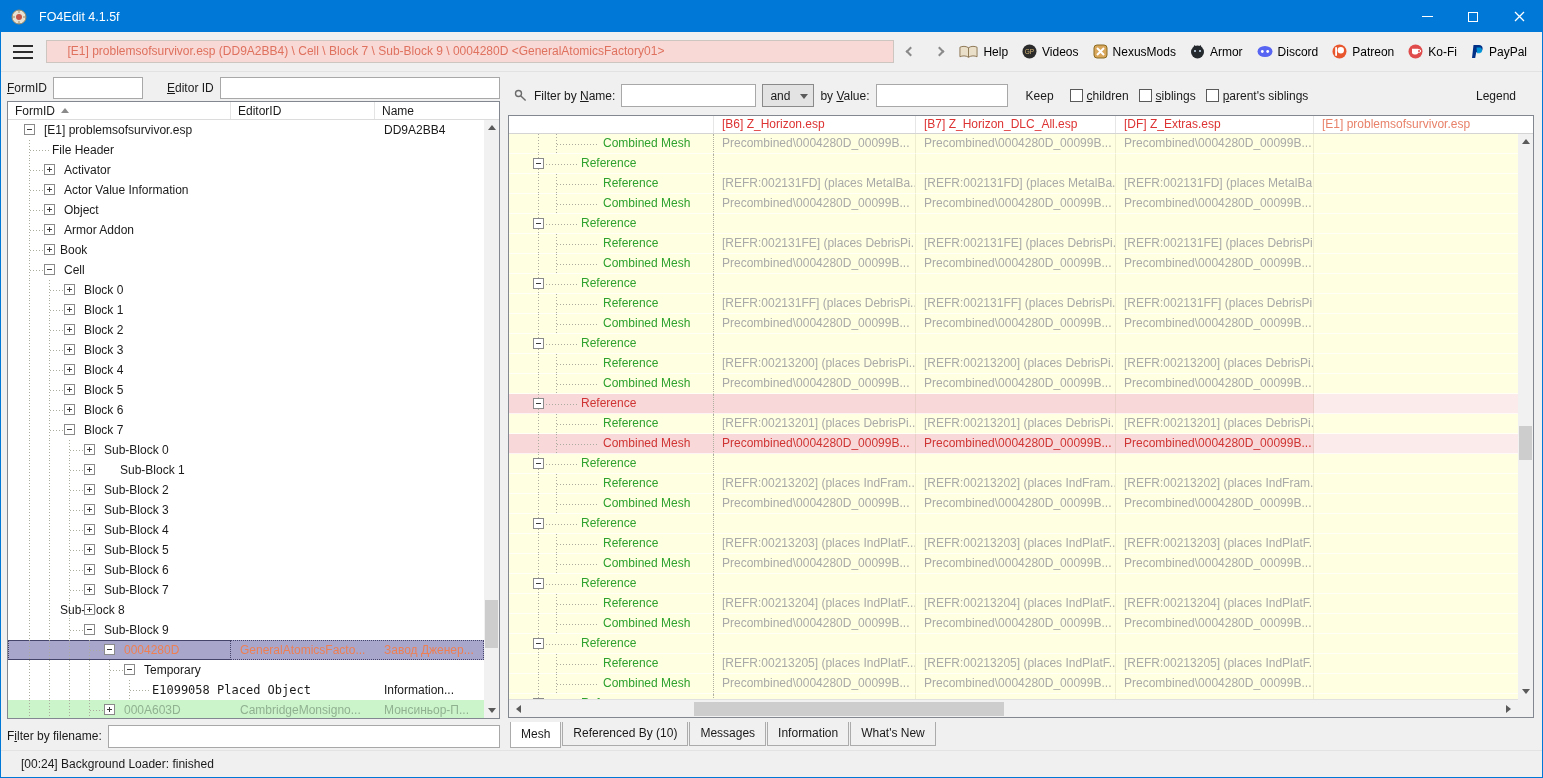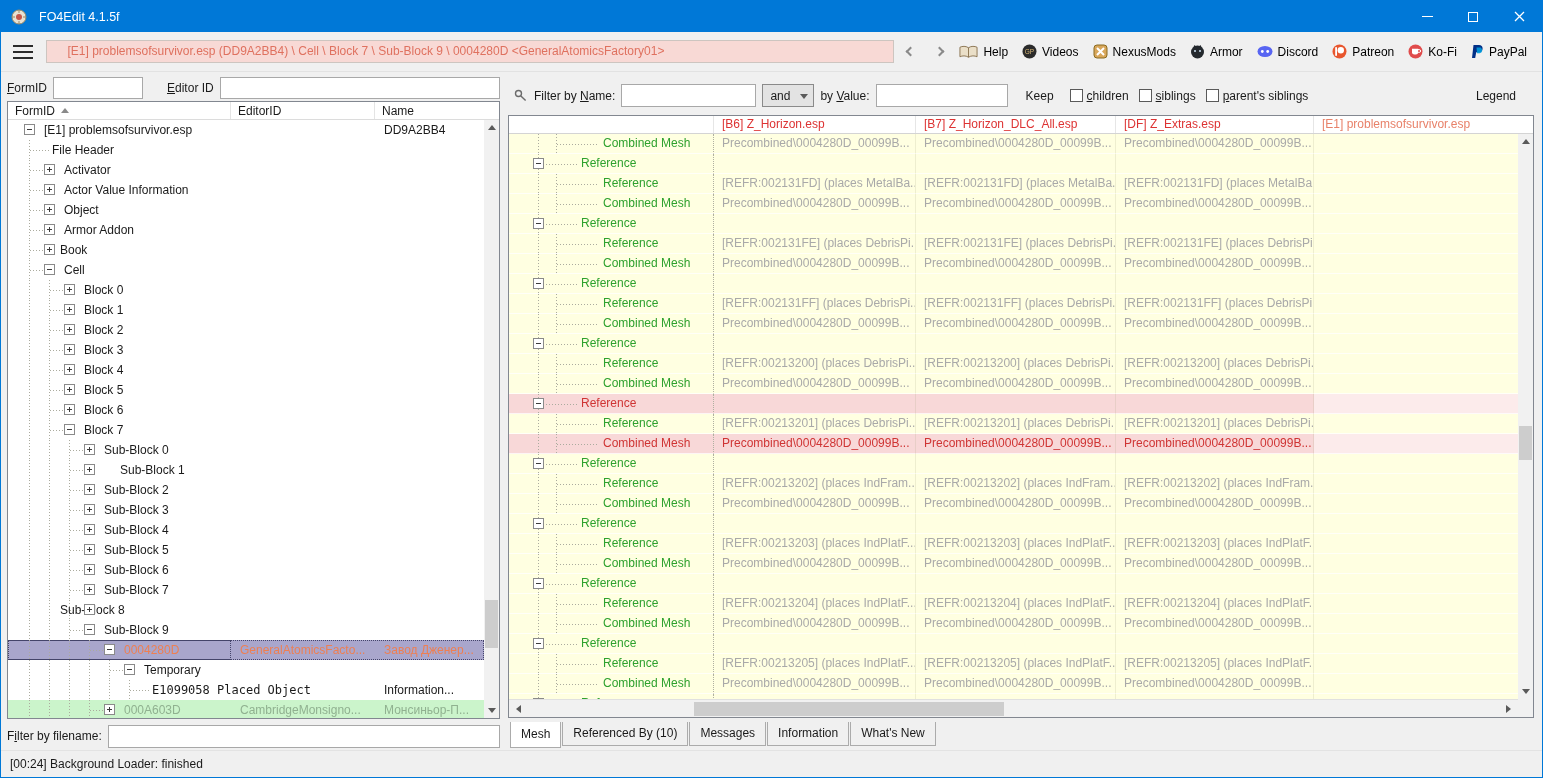--- a/index.html
+++ b/index.html
@@ -87,21 +87,21 @@
   .gr.conflict .gc.dcell{color:#CF3434;}
   .hscroll{position:absolute;left:0;right:15px;bottom:0;height:18px;background:#F1F1F1;border-top:1px solid #e0e0e0;}
   .hscroll .sb-arrow{top:1px;height:16px;}
   .hscroll .sb-thumb{top:2px;height:14px;left:auto;}
   .corner{position:absolute;right:0;bottom:0;width:15px;height:18px;background:#F1F1F1;}
   
   .tabs{height:26px;margin-top:4px;display:flex;align-items:flex-start;padding-left:2px;}
   .tab{height:24px;padding:0 10px;line-height:22px;border:1px solid #ababab;border-top:none;background:#F0F0F0;margin-right:1px;cursor:pointer;white-space:nowrap;}
   .tab.active{background:#fff;height:26px;line-height:24px;border-top:none;position:relative;z-index:2;}
   
-  .statusbar{height:27px;border-top:1px solid #e3e3e3;display:flex;align-items:center;padding-left:9px;background:#F0F0F0;}
+  .statusbar{height:27px;border-top:1px solid #e3e3e3;display:flex;align-items:center;padding-left:20px;background:#F0F0F0;}
 </style>
 </head>
 <body>
 
 <div class="window">
 
   <div class="titlebar">
     <span class="app-icon">
       <svg width="16" height="16">
           <circle cx="8" cy="8" r="7" fill="#E9E2D2" stroke="#9a8a6a"></circle>

